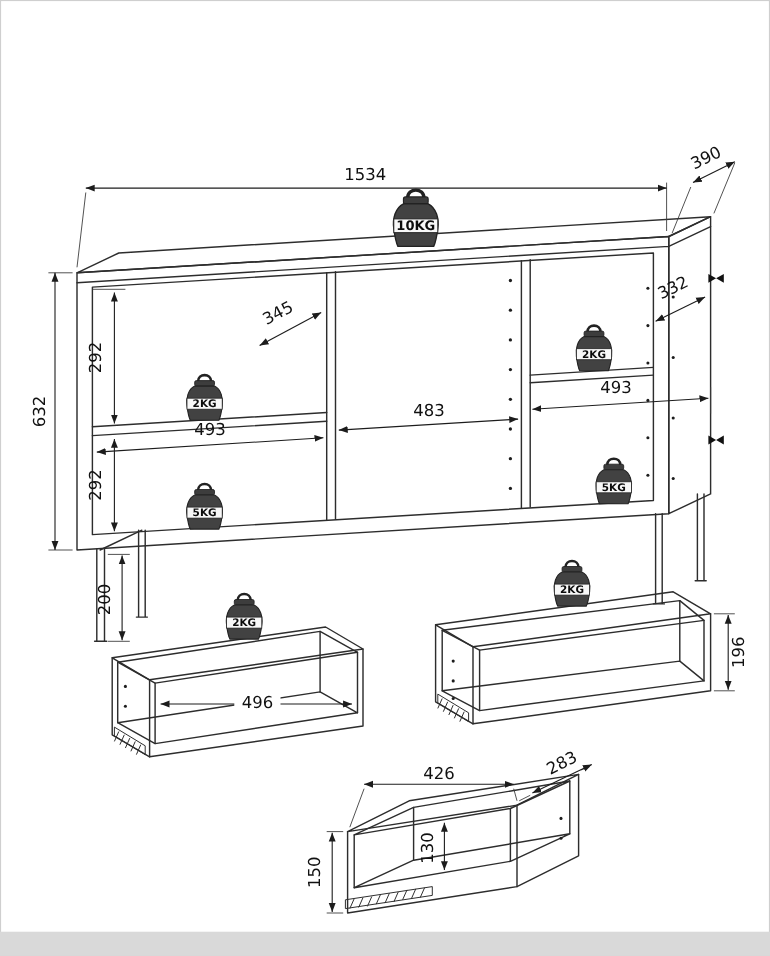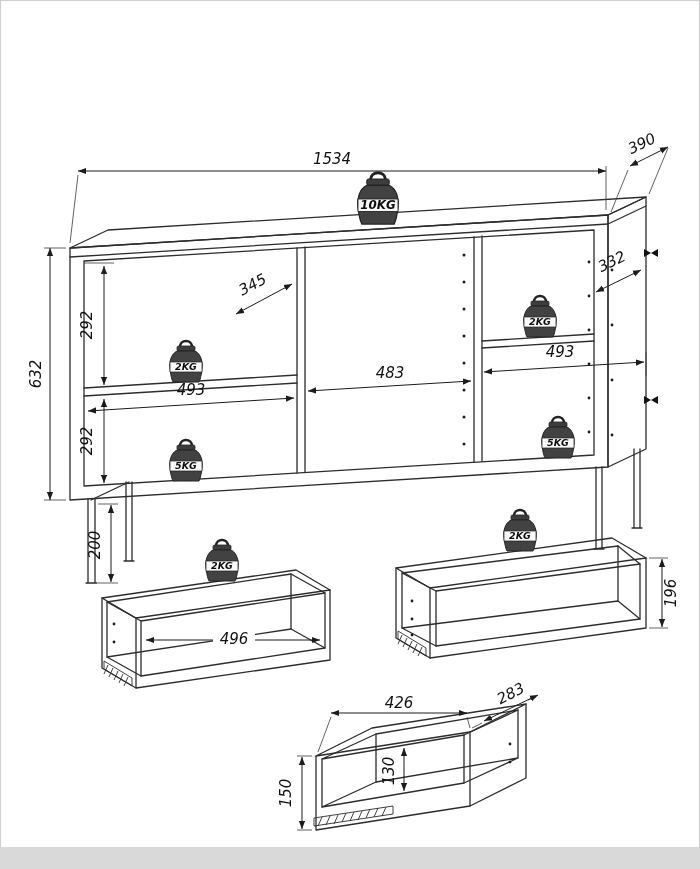--- a/index.html
+++ b/index.html
@@ -1,16 +1,16 @@
 <!DOCTYPE html>
 <html><head>
 <meta charset="utf-8">
 <style>
   html,body{margin:0;padding:0;background:#ffffff;}
-  .wrap{width:700px;height:869px;position:relative;font-family:"DejaVu Sans",sans-serif;background:#fff;overflow:hidden;font-style:italic;}
+  .wrap{width:700px;height:869px;position:relative;font-family:"DejaVu Sans",sans-serif;background:#fff;overflow:hidden;}
   svg{display:block;}
   .obj{stroke:#2d2d2d;stroke-width:1.3;fill:none;stroke-linejoin:round;stroke-linecap:round;}
   .thin{stroke:#2d2d2d;stroke-width:0.9;fill:none;}
   .dim{stroke:#1c1c1c;stroke-width:1;fill:none;}
   .ext{stroke:#3a3a3a;stroke-width:0.8;fill:none;}
   .dimtext{font-size:15px;fill:#111;text-anchor:middle;font-family:"DejaVu Sans",sans-serif;}
   .wlabel{font-size:9.5px;font-weight:bold;fill:#0d0d0d;text-anchor:middle;font-family:"DejaVu Sans",sans-serif;}
   .dot{fill:#1d1d1d;stroke:none;}
   .hatch{stroke:#2d2d2d;stroke-width:0.9;fill:none;}
   .mask{fill:#ffffff;stroke:none;}

